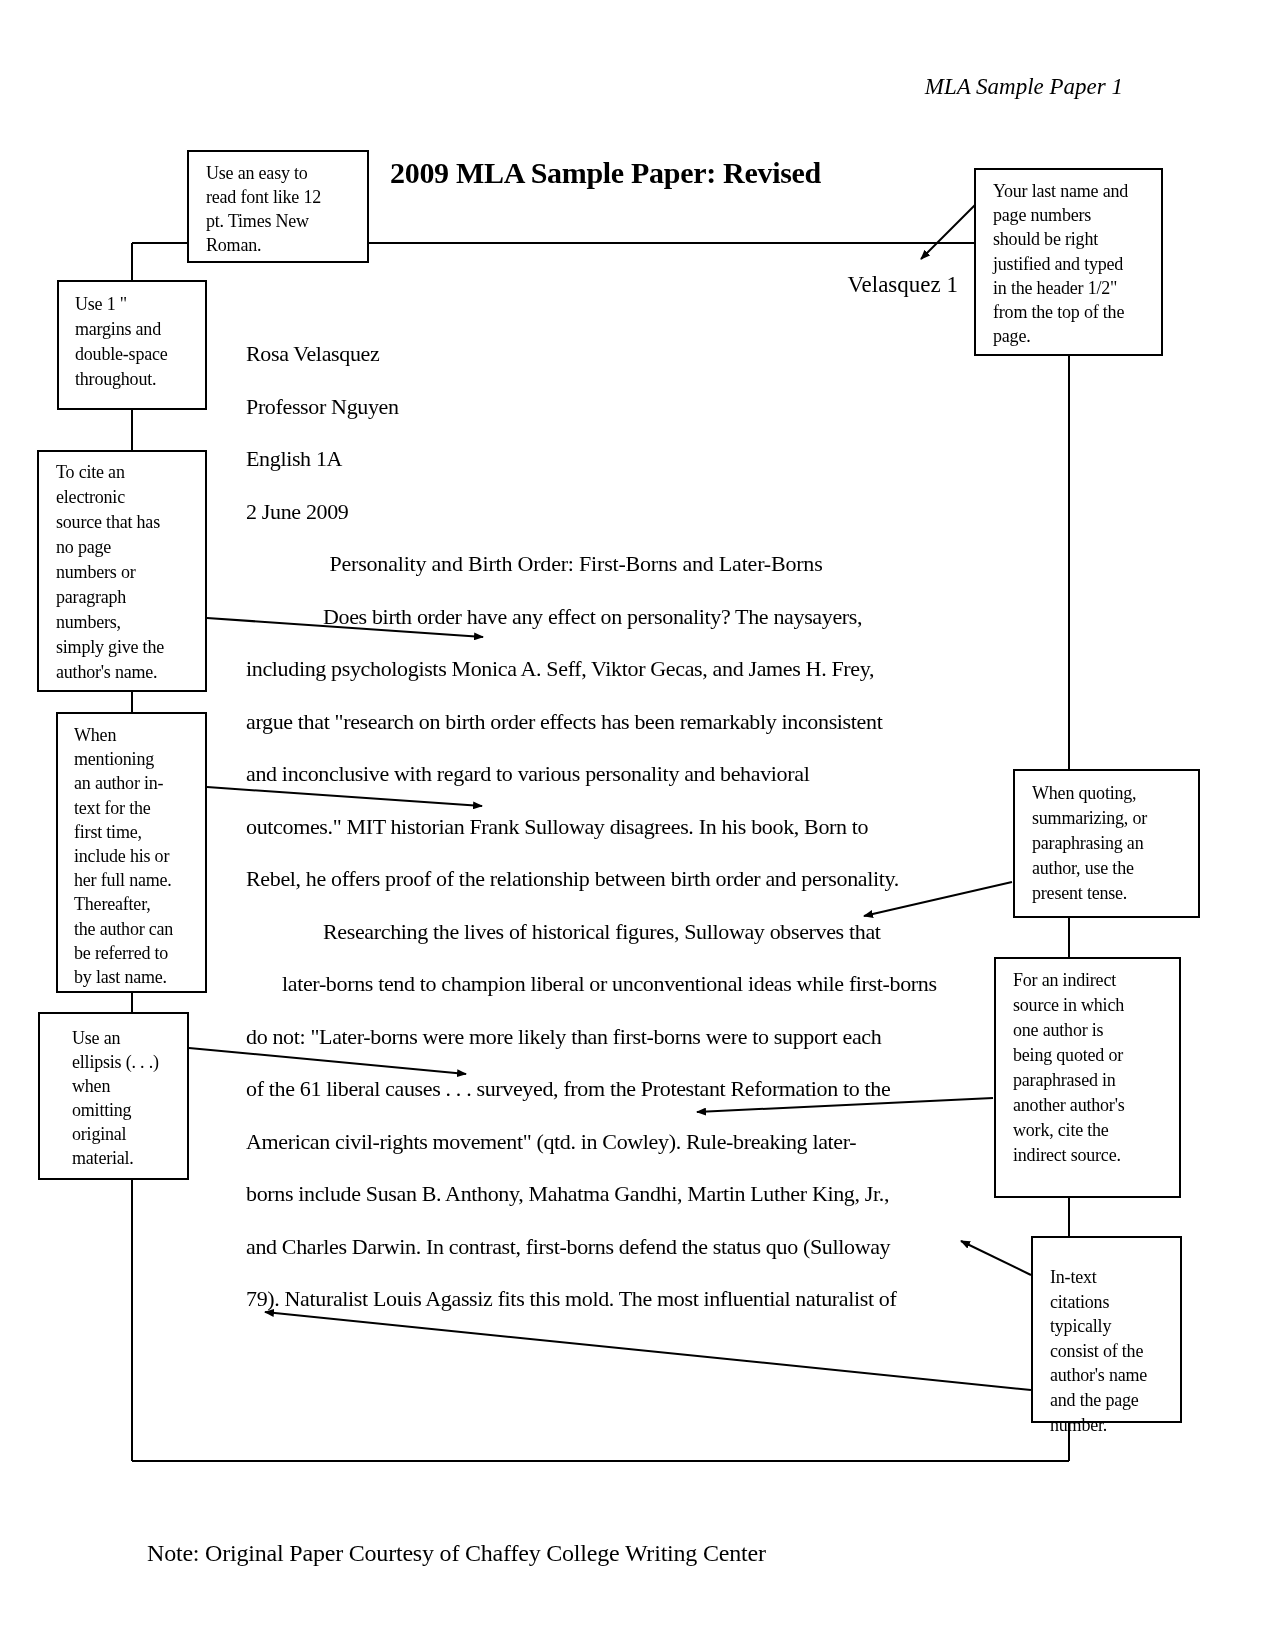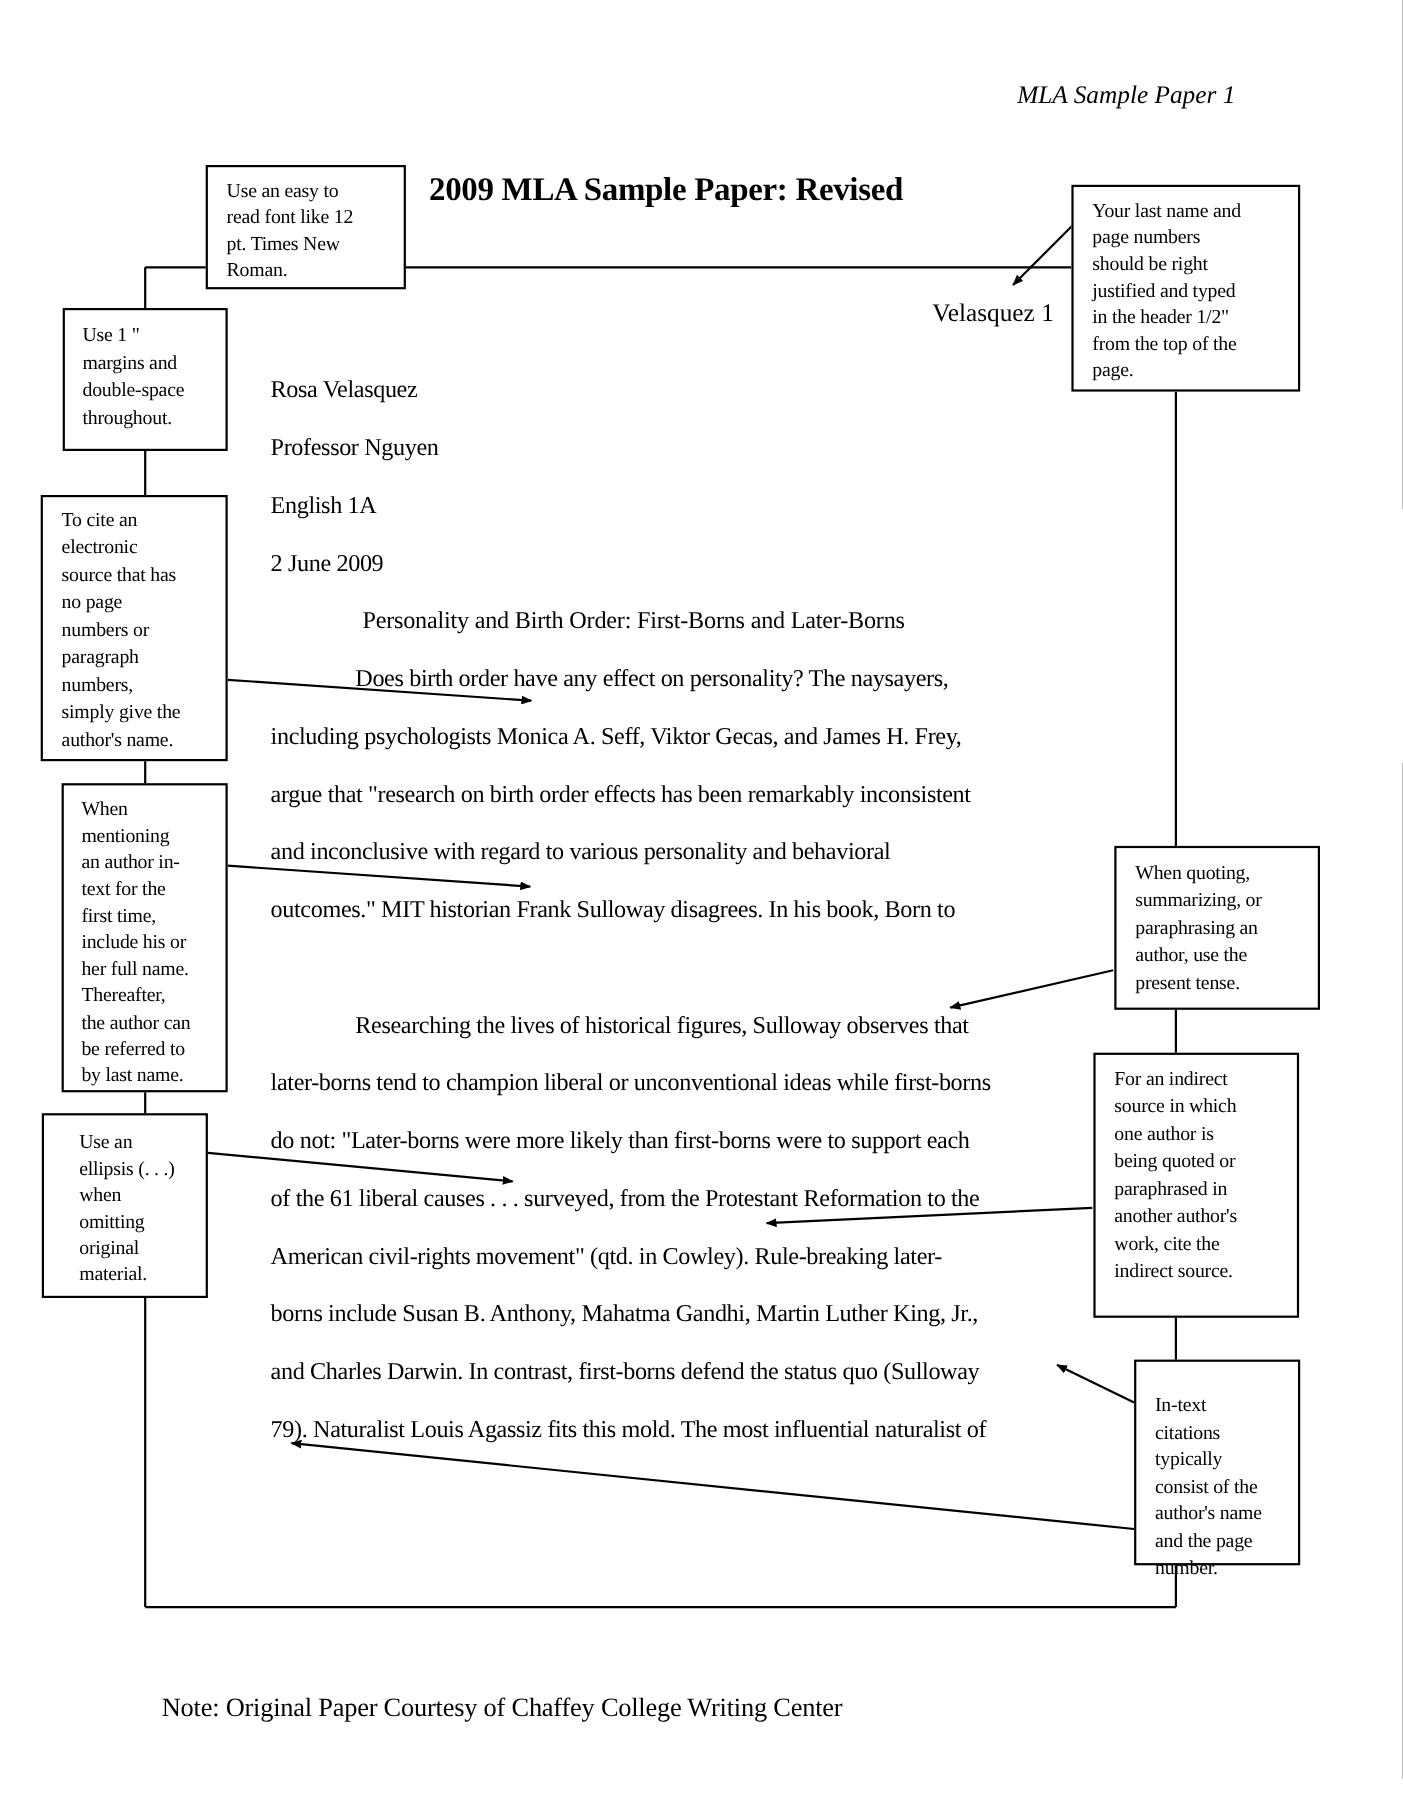--- a/index.html
+++ b/index.html
@@ -34,21 +34,21 @@
     position:absolute; box-sizing:border-box; z-index:4;
     background:#ffffff; border:2px solid #000;
     font-size:18px; line-height:24px; letter-spacing:-0.2px;
     white-space:pre-line;
   }
   #callout-font-tip            { left:187px; top:150px;  width:182px; height:113px; padding:9px 6px 0 17px; }
   #callout-margins-tip         { left:57px;  top:280px;  width:150px; height:130px; padding:10px 4px 0 16px; line-height:25px; }
   #callout-electronic-source-tip{ left:37px; top:450px;  width:170px; height:242px; padding:8px 4px 0 17px; line-height:25px; }
   #callout-author-mention-tip  { left:56px;  top:712px;  width:151px; height:281px; padding:9px 2px 0 16px; line-height:24.2px; }
   #callout-ellipsis-tip        { left:38px;  top:1012px; width:151px; height:168px; padding:12px 2px 0 32px; line-height:24px; }
-  #callout-header-tip          { left:974px; top:168px;  width:208px; height:188px; padding:9px 4px 0 17px; line-height:24.2px; }
+  #callout-header-tip          { left:974px; top:168px;  width:189px; height:188px; padding:9px 4px 0 17px; line-height:24.2px; }
   #callout-present-tense-tip   { left:1013px;top:769px;  width:187px; height:149px; padding:10px 4px 0 17px; line-height:25px; }
   #callout-indirect-source-tip { left:994px; top:957px;  width:187px; height:241px; padding:9px 4px 0 17px; line-height:25px; }
   #callout-in-text-citation-tip{ left:1031px;top:1236px; width:151px; height:187px; padding:27px 2px 0 17px; line-height:24.6px; }
 </style>
 </head>
 <body>
 
 <div class="page">
 
   <svg id="connector-svg" width="1275" height="1650" viewBox="0 0 1275 1650">
@@ -81,22 +81,23 @@
       <div class="bodyline" style="top: 341px;">Rosa Velasquez</div>
       <div class="bodyline" style="top: 393.5px;">Professor Nguyen</div>
       <div class="bodyline" style="top: 446px;">English 1A</div>
       <div class="bodyline" style="top: 498.5px;">2 June 2009</div>
       <div class="bodyline center" style="top: 551px;">Personality and Birth Order: First-Borns and Later-Borns</div>
       <div class="bodyline indent" style="top: 603.5px;">Does birth order have any effect on personality? The naysayers,</div>
       <div class="bodyline" style="top: 656px;">including psychologists Monica A. Seff, Viktor Gecas, and James H. Frey,</div>
       <div class="bodyline" style="top: 708.5px;">argue that "research on birth order effects has been remarkably inconsistent</div>
       <div class="bodyline" style="top: 761px;">and inconclusive with regard to various personality and behavioral</div>
       <div class="bodyline" style="top: 813.5px;">outcomes." MIT historian Frank Sulloway disagrees. In his book, Born to</div>
+      <div class="bodyline" style="top: 866px;">Rebel, he offers proof of the relationship between birth order and personality.</div>
       <div class="bodyline indent" style="top: 918.5px;">Researching the lives of historical figures, Sulloway observes that</div>
-      <div class="bodyline" style="top: 971px;">later-borns tend to champion liberal or unconventional ideas while first-borns</div>
+      <div class="bodyline" style="top: 971px; margin-left: 36px;">later-borns tend to champion liberal or unconventional ideas while first-borns</div>
       <div class="bodyline" style="top: 1023.5px;">do not: "Later-borns were more likely than first-borns were to support each</div>
       <div class="bodyline" style="top: 1076px;">of the 61 liberal causes . . . surveyed, from the Protestant Reformation to the</div>
       <div class="bodyline" style="top: 1128.5px;">American civil-rights movement" (qtd. in Cowley). Rule-breaking later-</div>
       <div class="bodyline" style="top: 1181px;">borns include Susan B. Anthony, Mahatma Gandhi, Martin Luther King, Jr.,</div>
       <div class="bodyline" style="top: 1233.5px;">and Charles Darwin. In contrast, first-borns defend the status quo (Sulloway</div>
       <div class="bodyline" style="top: 1286px;">79). Naturalist Louis Agassiz fits this mold. The most influential naturalist of</div>
     </div>
 
   <div class="callout" id="callout-font-tip">Use an easy to
 read font like 12

